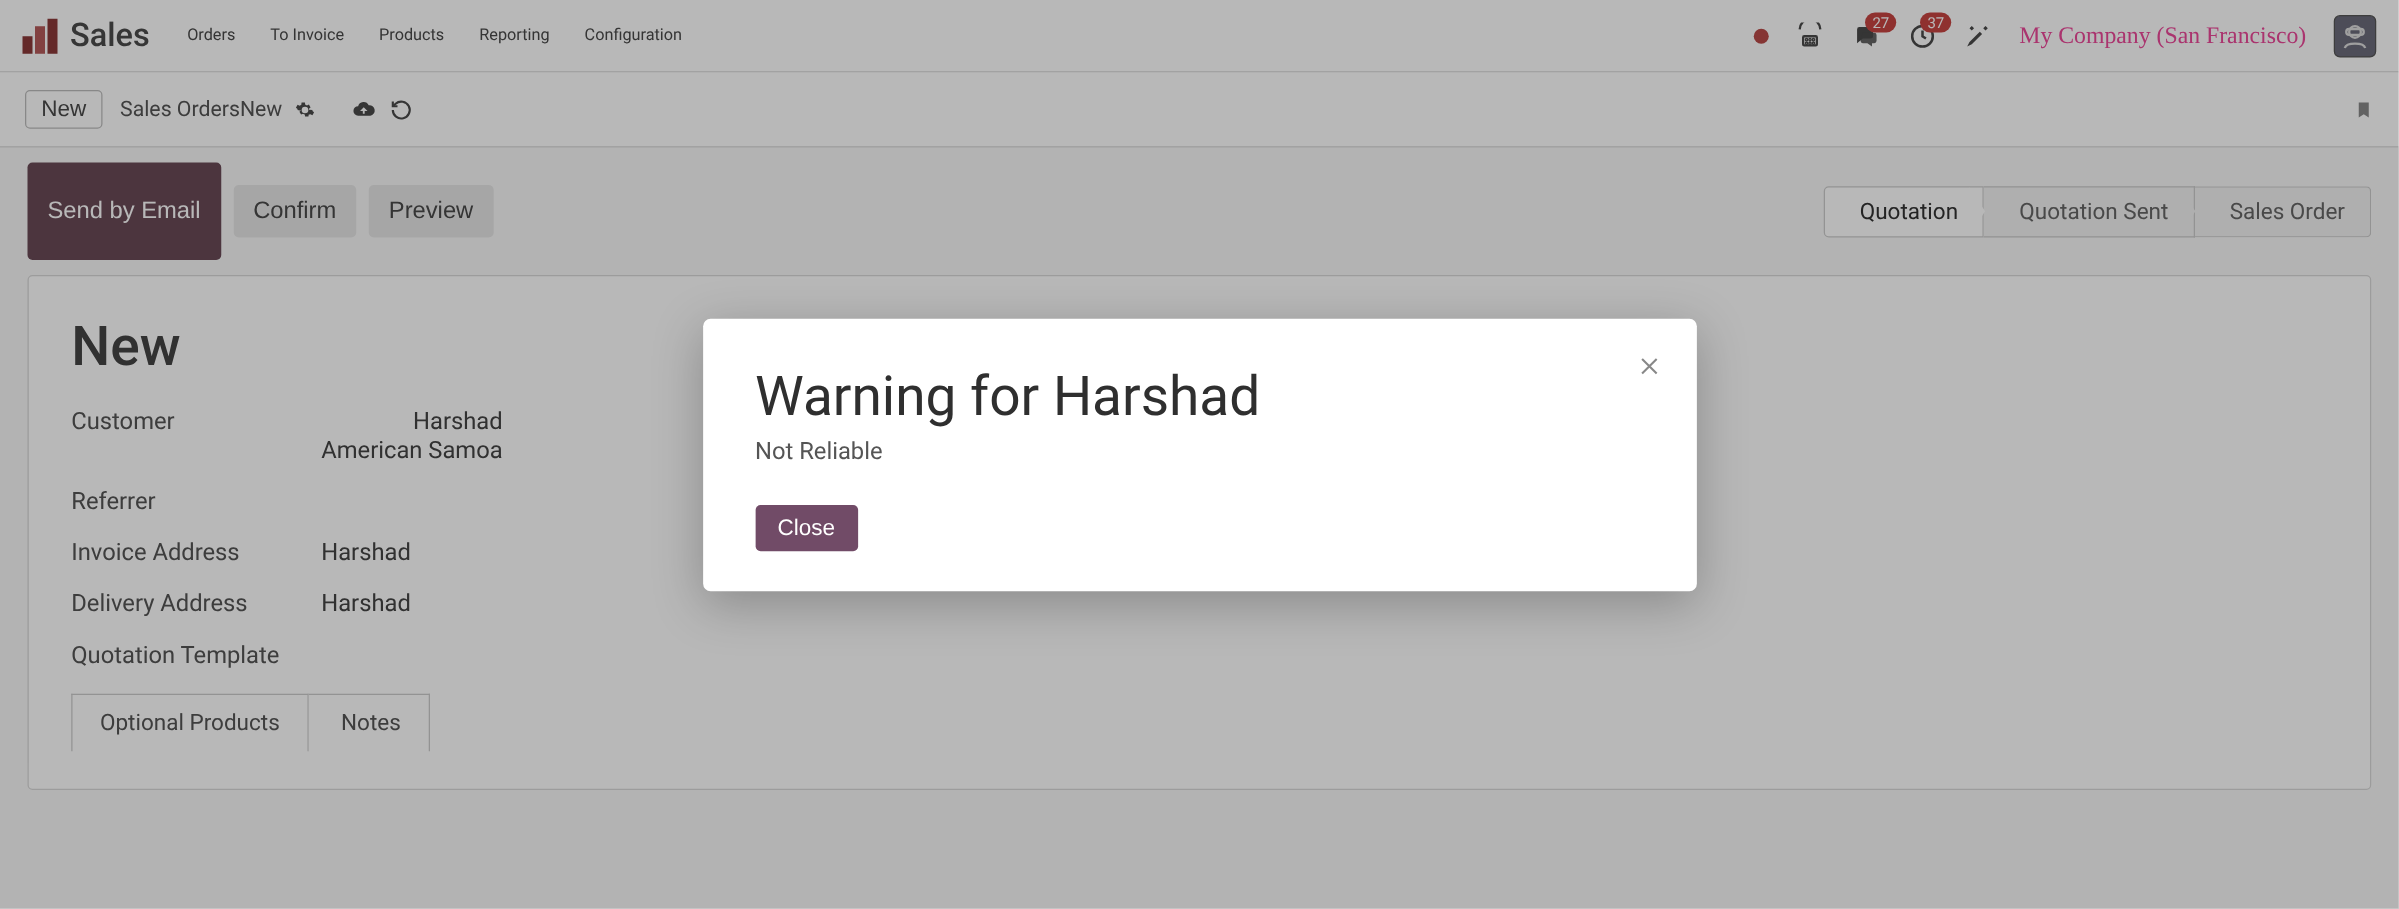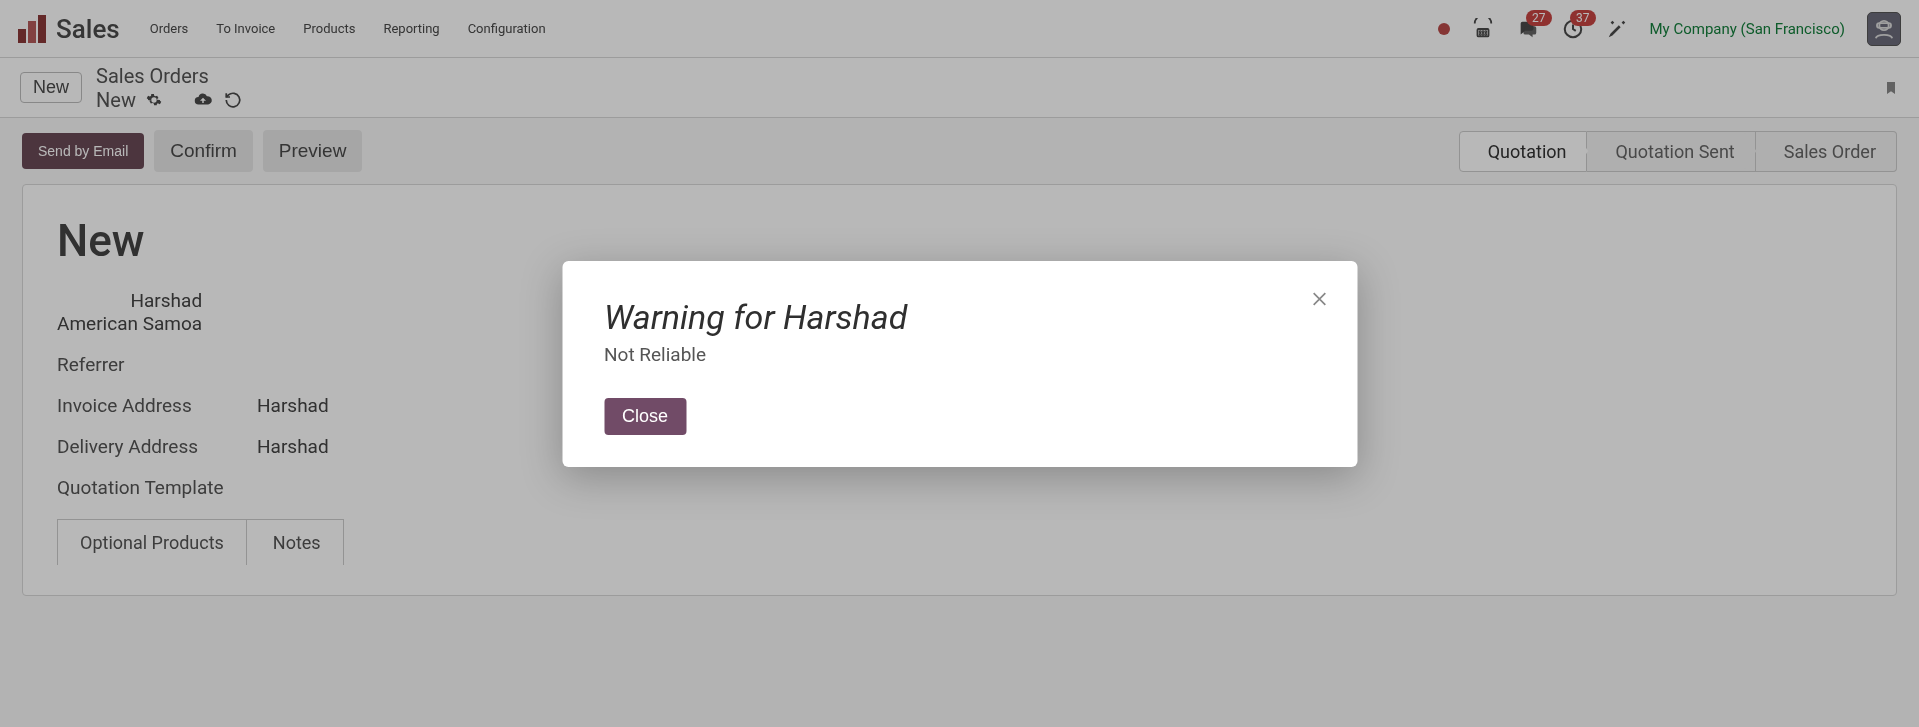--- a/index.html
+++ b/index.html
@@ -41,43 +41,43 @@
   .nav-menu a { color:#4a4a4a; font-size:13px; text-decoration:none; }
   .nav-right { margin-left:auto; display:flex; align-items:center; gap:22px; }
   .status-dot { width:12px; height:12px; border-radius:50%; background:#b94a48; }
   .icon { color:#4a4a4a; }
   .badge-wrap { position:relative; }
   .badge {
     position:absolute; top:-8px; right:-12px;
     background:#c74442; color:#fff; font-size:12px;
     border-radius:10px; padding:1px 6px; font-weight:400;
   }
-  .company { font-size:15px; color:#15803d; }
+  .company { font-size:19px; color:#ec4899;font-family:Liberation Serif, serif; }
   .avatar { width:34px; height:34px; border-radius:5px; background:#6b6b7b; display:flex; align-items:center; justify-content:center; color:#d0d0e0; font-size:20px; border:1px solid #555; }
   
   .crumb-bar {
     display:flex; align-items:center; gap:14px;
     padding: 10px 20px; background:#fff; border-bottom:1px solid #d8d8d8;
     height:60px;
   }
   .btn-new {
     border:1px solid #bdbdbd; background:#fff; color:#4a4a4a;
     font-size:18px; padding:4px 12px; border-radius:4px;
   }
-  .crumb-text { display:flex; flex-direction:column; font-size:20px; color:#555; }
+  .crumb-text { display:flex; font-size:17px; color:#555; }
   .crumb-text .row2 { display:flex; align-items:center; gap:10px; }
   .crumb-right { margin-left:auto; color:#888; }
   
   .action-bar {
     display:flex; align-items:center; gap:10px;
     padding: 12px 22px;
   }
   .btn-primary {
     background:#6a4a57; color:#fff; border:none;
-    font-size:14px; padding:10px 16px; border-radius:4px;
+    font-size:19px; padding:28px 16px; border-radius:4px;
   }
   .btn-sec {
     background:#e7e7e7; color:#4a4a4a; border:none;
     font-size:19px; padding:10px 16px; border-radius:4px;text-align:center;
   }
   .status-arrows { margin-left:auto; display:flex; }
   .arrow {
     position:relative; padding:9px 20px 9px 28px; font-size:18px; color:#666;
     background:#f3f3f3; border:1px solid #ccc; border-left:none;
   }
@@ -108,21 +108,21 @@
   .tab + .tab { border-left:none;padding-left:26px; }
   
   .modal {
     position:absolute; z-index:200;
     left:50%; top:50%; transform:translate(-50%,-50%);
     width:795px; background:#fff; border-radius:6px;
     box-shadow:0 10px 40px rgba(0,0,0,.25);
     padding:36px 42px 32px;
   }
   .modal-close { position:absolute; top:28px; right:28px; color:#888; font-size:22px; cursor:pointer; background:none; border:none; }
-  .modal h2 { font-size:34px; font-weight:400; color:#2f2f2f; margin-bottom:6px;font-style:italic; }
+  .modal h2 { font-size:44px; font-weight:400; color:#2f2f2f; margin-bottom:6px; }
   .modal p { font-size:19px; color:#555; margin-bottom:32px; }
   .modal .btn-primary { font-size:18px; padding:8px 18px; background:#714b67; }
   svg { display:block; }
 </style>
 </head>
 <body>
 
 <div class="topnav">
   <div class="app-logo">
     <span class="bars">
@@ -223,20 +223,21 @@
     <div class="arrow">Quotation</div>
     <div class="arrow">Quotation Sent</div>
     <div class="arrow">Sales Order</div>
   </div>
 </div>
 
 <div class="card">
   <h1>New</h1>
 
   <div class="field-row">
+    <div class="field-label">Customer</div>
     <div class="field-value">
       <div>Harshad</div>
       <div>American Samoa</div>
     </div>
   </div>
   <div class="field-row">
     <div class="field-label">Referrer</div>
     <div class="field-value"></div>
   </div>
   <div class="field-row">

